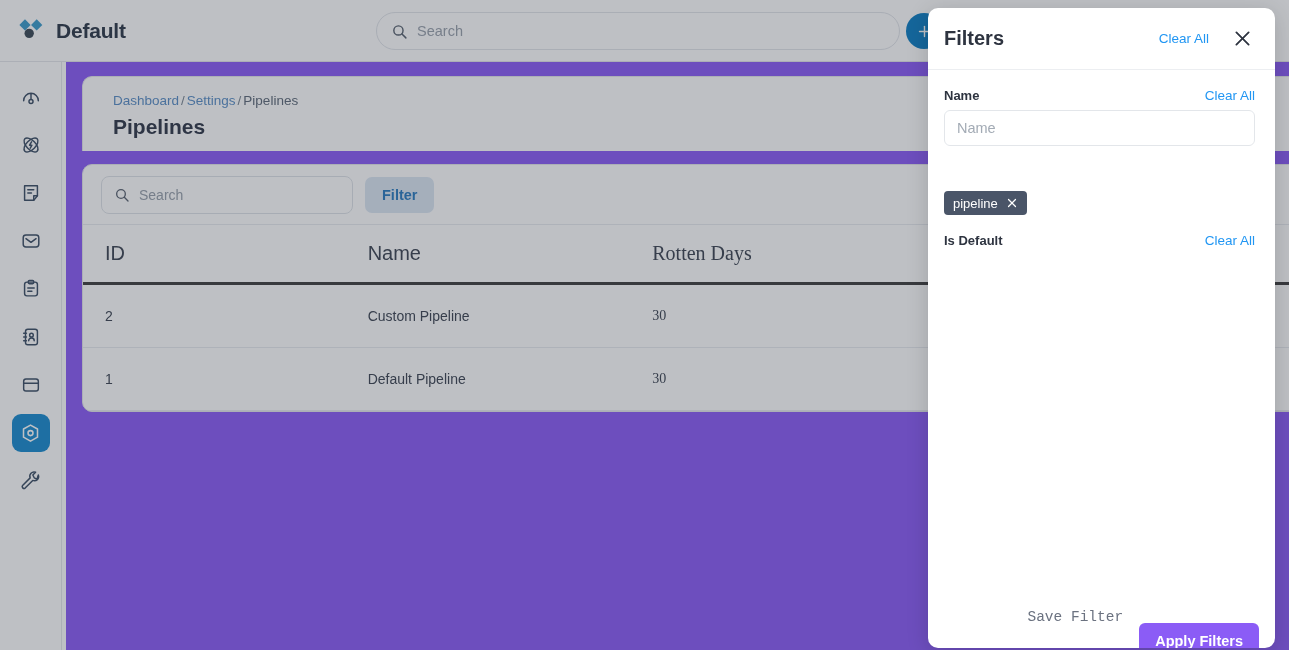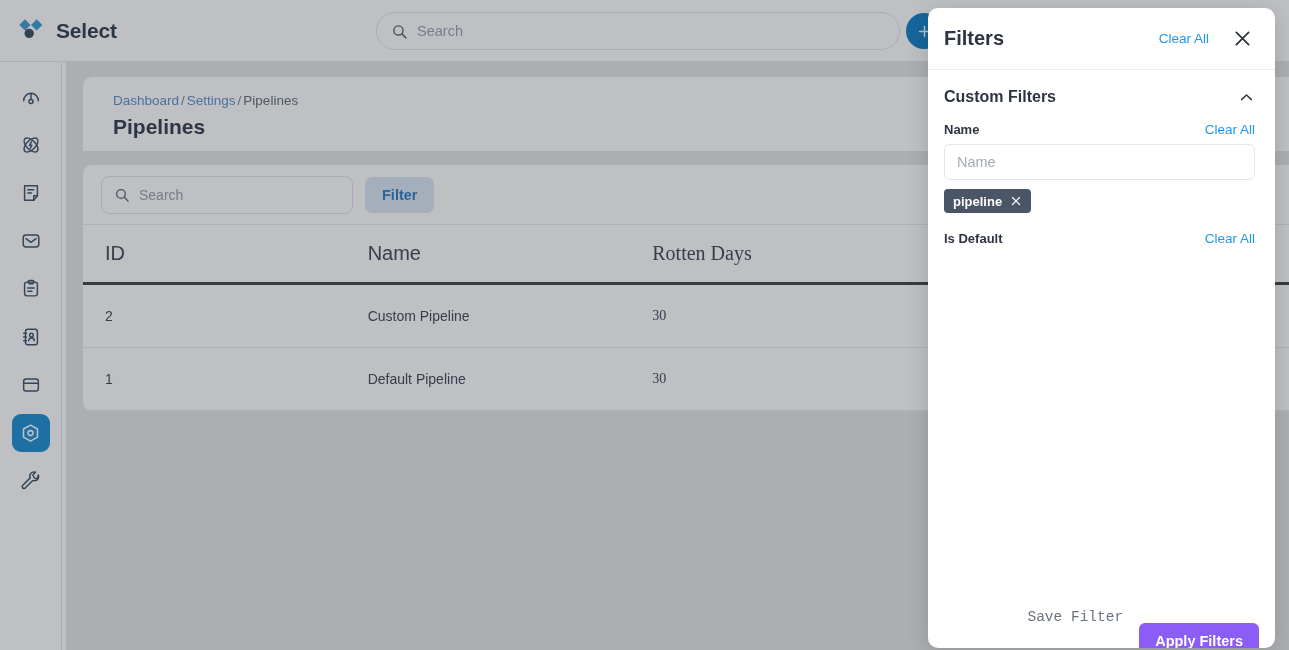--- a/index.html
+++ b/index.html
@@ -94,21 +94,21 @@
   .rail-item.active {
     background: #1a8cd0;
     color: #ffffff;
   }
 
   
   .content {
     position: absolute;
     left: 66px; top: 62px;
     right: 0; bottom: 0;
-    background: #e5e5e5;
+    background: #8b5cf6;
     padding: 8px 0 0 16px;
   }
   .card {
     background: #ffffff;
     border: 1px solid #e5e7eb;
     border-radius: 10px;
   }
   .head-card {
     margin-top: 6px;
     margin-right: 0;
@@ -287,25 +287,26 @@
   .select-input .ph { flex: 1; font-size: 14.5px; color: #a3abb5; }
   .select-input .chev { color: #2e3440; display: flex; }
 
   .chips { margin-top: 9px; display: flex; flex-wrap: wrap; gap: 7px; }
   .chip {
     height: 24px;
     background: #4a5568;
     color: #ffffff;
     border-radius: 4px;
     font-size: 13px;
-    font-weight: 700;
+    font-weight: 400;
     display: inline-flex;
     align-items: center;
     gap: 8px;
     padding: 0 9px;
+    margin-top: 36px;
   }
   .chip .x { display: flex; color: #ffffff; }
 
   .field-block { margin-bottom: 18px; }
 
   .panel-foot {
     flex: none;
     height: 62px;
     display: flex;
     align-items: center;
@@ -336,21 +337,21 @@
 
 <div id="app">
 
   <div class="topbar">
     <div class="brand">
       <svg class="brand-logo" viewBox="0 0 32 32">
         <path d="M8.5 3.5 L14.5 9.5 L8.5 15.5 L2.5 9.5 Z" fill="#3b9ccc"></path>
         <path d="M21 3.5 L27 9.5 L21 15.5 L15 9.5 Z" fill="#3b9ccc"></path>
         <circle cx="13" cy="18.5" r="5" fill="#3b4a57"></circle>
       </svg>
-      <span class="brand-name">Select</span>
+      <span class="brand-name">Default</span>
     </div>
 
     <div class="global-search">
       <svg width="17" height="17" viewBox="0 0 24 24" fill="none" stroke="#56606d" stroke-width="2">
         <circle cx="10.5" cy="10.5" r="6.5"></circle>
           <line x1="15.5" y1="15.5" x2="21" y2="21" stroke-linecap="round"></line>
       </svg>
       <span class="ph">Search</span>
     </div>
 
@@ -488,28 +489,20 @@
     <span class="close-x">
       <svg width="21" height="21" viewBox="0 0 24 24" stroke="currentColor" stroke-width="2.1" stroke-linecap="round">
         <line x1="5" y1="5" x2="19" y2="19"></line>
           <line x1="19" y1="5" x2="5" y2="19"></line>
       </svg>
     </span>
   </div>
 
   <div class="panel-body">
 
-    <div class="section-head">
-      <span class="section-title">Custom Filters</span>
-      <span class="chev-up">
-        <svg width="17" height="17" viewBox="0 0 24 24" fill="none" stroke="currentColor" stroke-width="2" stroke-linecap="round" stroke-linejoin="round">
-          <polyline points="5 15 12 8.5 19 15"></polyline>
-        </svg>
-      </span>
-    </div>
 
     <div class="field-block">
       <div class="field-label-row">
         <span class="field-label">Name</span>
         <span class="link-blue">Clear All</span>
       </div>
       <div class="text-input">
         <span class="ph">Name</span>
       </div>
       <div class="chips">

